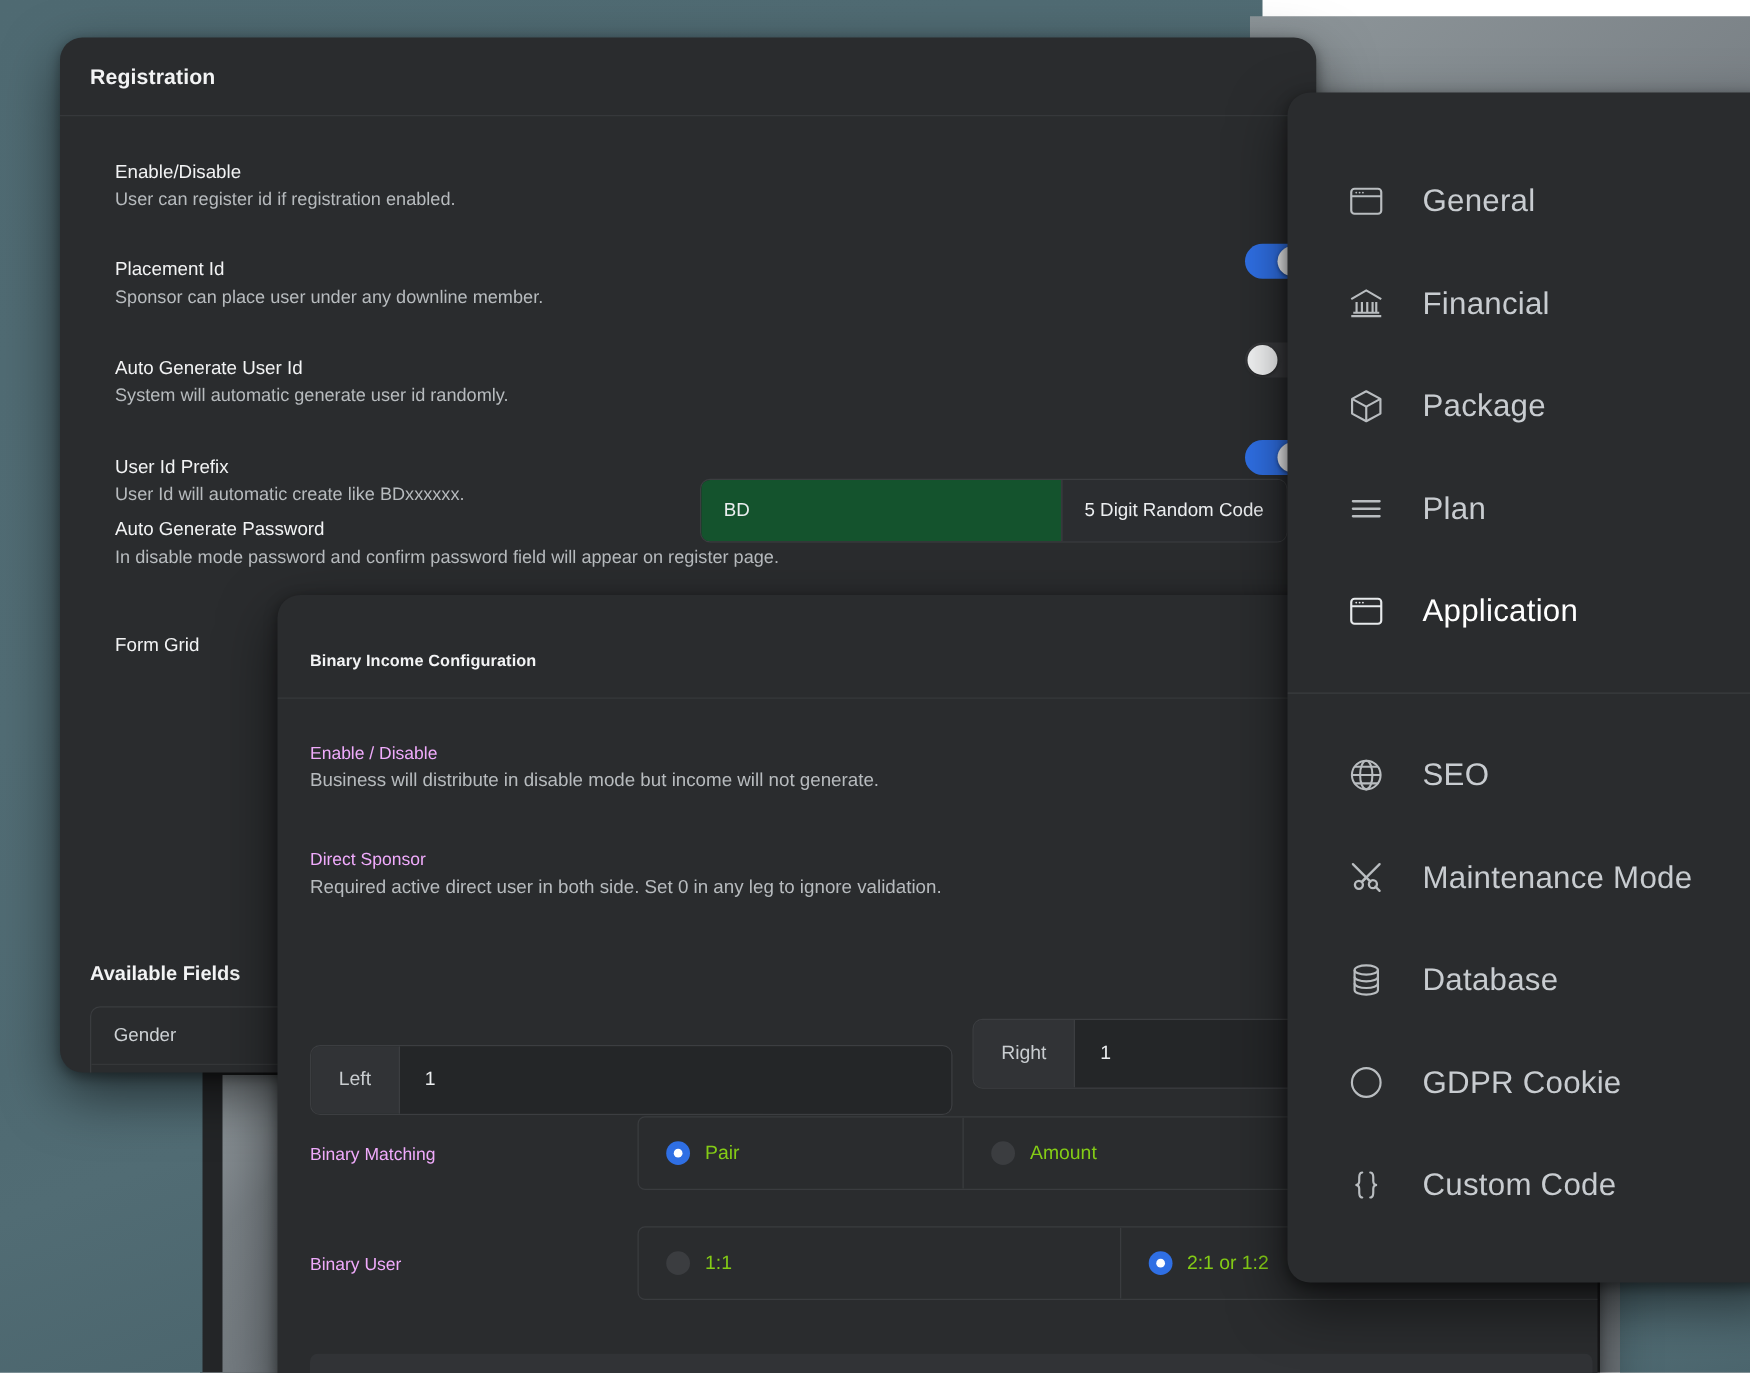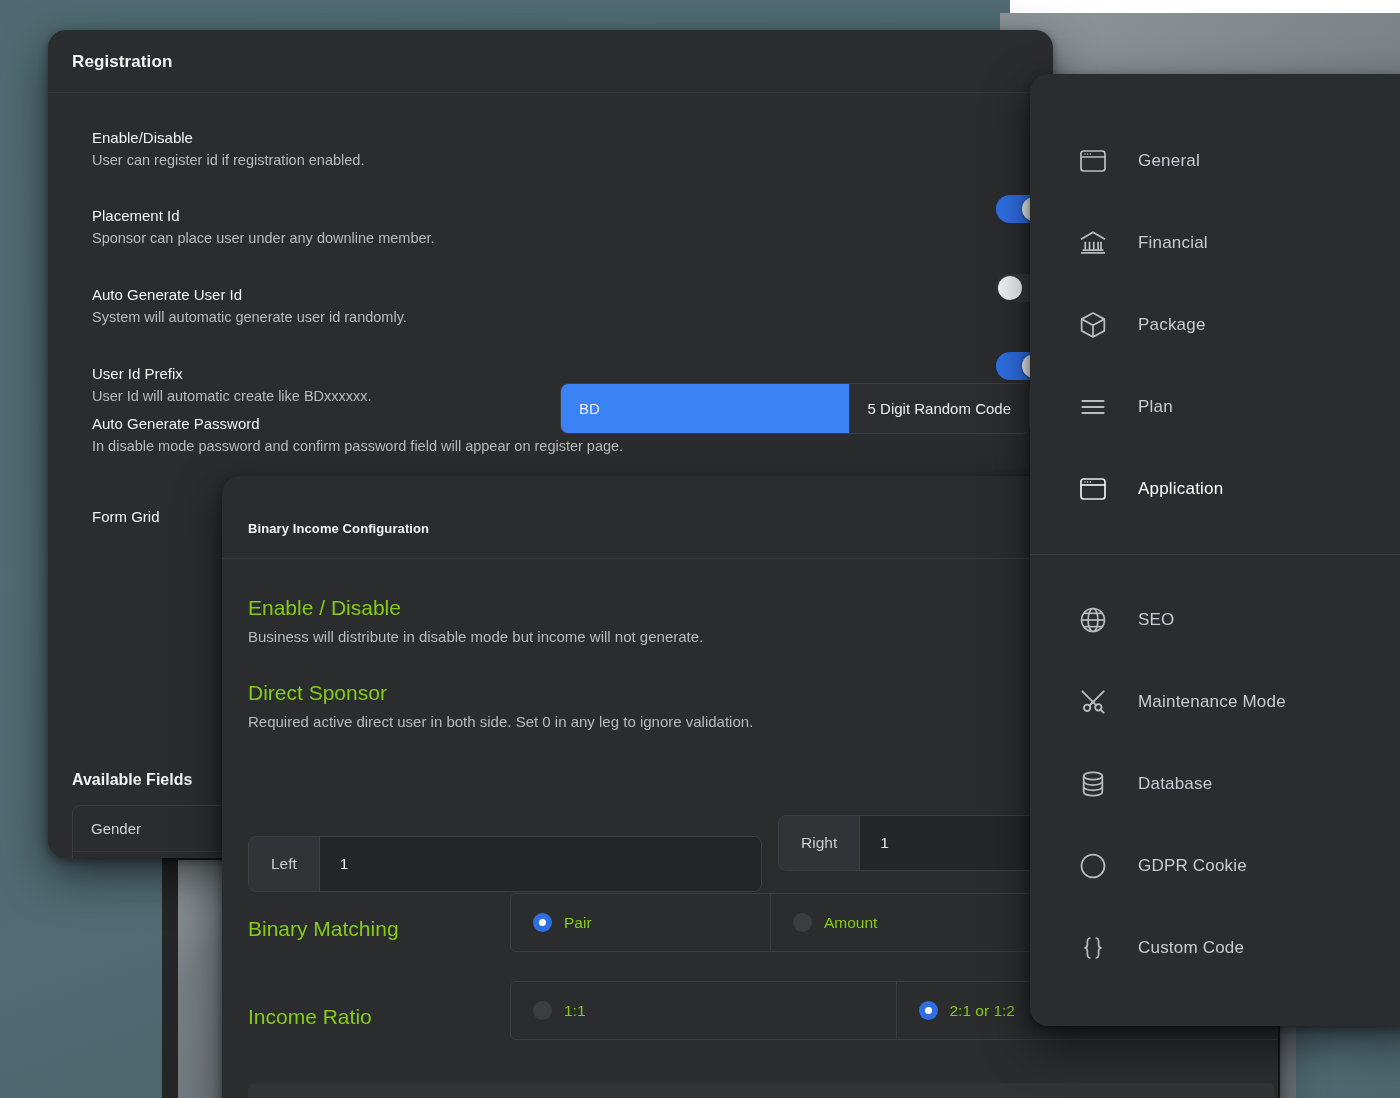--- a/index.html
+++ b/index.html
@@ -70,21 +70,21 @@
   }
 
   
   .input-group {
     position: absolute; display: flex;
     border: 1px solid #3c3e41; border-radius: 8px; overflow: hidden;
     background: #232527;
   }
   .input-group .field {
     padding: 16px 18px; font-size: 15px; color: #eceef0;
-    background: #3b82f6; white-space: nowrap;
+    background: #14532d; white-space: nowrap;
   }
   .input-group .addon {
     padding: 16px 18px; font-size: 15px; color: #eceef0;
     background: #2b2d30; border-left: 1px solid #3c3e41; white-space: nowrap;
   }
 
   
   #available-fields-title {
     position: absolute; left: 24px; top: 678px;
     font-size: 16px; font-weight: bold; color: #f2f3f4;
@@ -100,21 +100,21 @@
   .field-item:last-child { border-bottom: none; }
 
   
   #binary-panel {
     left: 222px; top: 476px; width: 1056px; height: 640px;
     background: #2a2c2e;
   }
   #binary-body { position: relative; padding: 0 26px; }
 
   .bin-row { position: absolute; }
-  .bin-label { font-size: 21px; color: #84cc16; line-height: 1.6; }
+  .bin-label { font-size: 14px; color: #f0abfc; line-height: 1.6; }
   .bin-desc  { font-size: 15px;   color: #b7bbbe; line-height: 1.6; }
 
   .leg-group {
     position: absolute; display: flex;
     border: 1px solid #3c3e41; border-radius: 8px; overflow: hidden;
   }
   .leg-group .leg-addon {
     padding: 18px 22px; font-size: 15.5px; color: #c9cdd0;
     background: #313336; border-right: 1px solid #3c3e41;
   }
@@ -167,21 +167,21 @@
   .nav-item {
     display: flex; align-items: center; gap: 28px;
     padding: 0 0 0 46px; height: 82px;
   }
   .nav-icon {
     width: 34px; height: 34px; flex: 0 0 auto;
     display: flex; align-items: center; justify-content: center;
     color: #b9bdc0;
   }
   .nav-icon svg { display: block; }
-  .nav-label { font-size: 17px; color: #c8ccd0; white-space: nowrap; letter-spacing: .2px; }
+  .nav-label { font-size: 25px; color: #c8ccd0; white-space: nowrap; letter-spacing: .2px; }
   .nav-item.active .nav-label { color: #ffffff; }
   .nav-item.active .nav-icon { color: #e7eaec; }
   .nav-divider { height: 1px; background: #3a3c3f; margin: 24px 0 24px 0; }
 </style>
 </head>
 <body>
 
 <div id="bg-root">
   <div class="bg-teal" style="left:0;top:0;width:1010px;height:1098px;"></div>
   <div class="bg-gray" style="left:1000px;top:13px;width:400px;height:1085px;"></div>
@@ -290,21 +290,21 @@
         <span class="radio-dot checked"></span>
         <span>Pair</span>
       </div>
       <div class="radio-opt" style="width:260px;">
         <span class="radio-dot"></span>
         <span>Amount</span>
       </div>
     </div>
 
     <div class="bin-row" style="left:26px; top:441px;">
-      <div class="bin-label">Income Ratio</div>
+      <div class="bin-label">Binary User</div>
     </div>
     <div class="radio-group" style="left:288px; top:422px; width:773px;">
       <div class="radio-opt" style="width:386px;">
         <span class="radio-dot"></span>
         <span>1:1</span>
       </div>
       <div class="radio-opt" style="width:386px;">
         <span class="radio-dot checked"></span>
         <span>2:1 or 1:2</span>
       </div>

